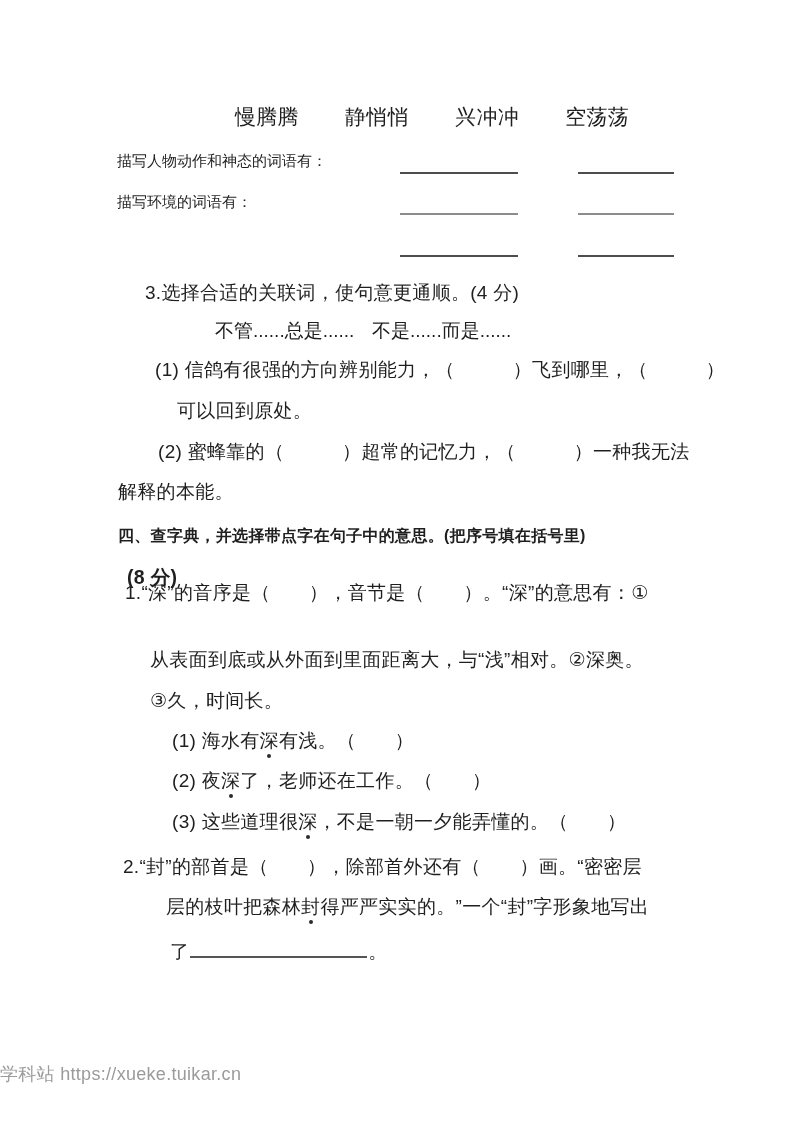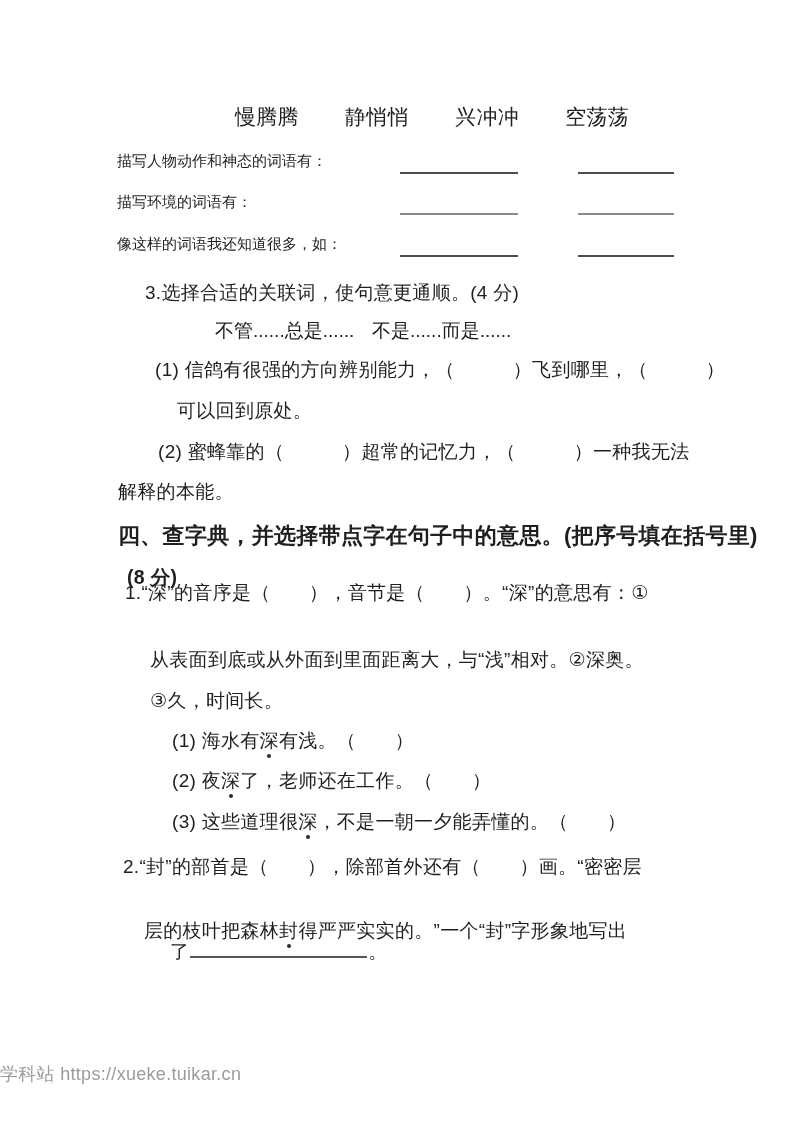--- a/index.html
+++ b/index.html
@@ -38,32 +38,32 @@
   .pair-row { position: absolute; top: 318px; left: 0; width: 100%; height: 28px; }
   .pair-row .p1 { position: absolute; left: 215px; white-space: nowrap; }
   .pair-row .p2 { position: absolute; left: 372px; white-space: nowrap; }
   .pair-row span { font-size: 19px; line-height: 26px; }
 
   .q3-l1 { top: 357px; left: 155px; }
   .q3-l2 { top: 398px; left: 177px; }
   .q3-l3 { top: 439px; left: 158px; }
   .q3-l4 { top: 479px; left: 118px; }
 
-  .q4-head  { top: 523px; left: 118px; font-weight: 700; font-size: 22px; }
+  .q4-head  { top: 523px; left: 118px; font-weight: 700; font-size: 16px; }
   .q4-score { top: 564px; left: 127px; font-weight: 700; font-size: 19.5px; }
 
   .q4i1-l1 { top: 580px; left: 125px; }
   .q4i1-l2 { top: 647px; left: 150px; }
   .q4i1-l3 { top: 688px; left: 150px; }
   .q4i1-s1 { top: 728px; left: 172px; }
   .q4i1-s2 { top: 768px; left: 172px; text-align: right; }
   .q4i1-s3 { top: 809px; left: 172px; }
 
   .q4i2-l1 { top: 854px; left: 123px; }
-  .q4i2-l2 { top: 894px; left: 144px; margin-top: 24px; }
+  .q4i2-l2 { top: 894px; left: 166px; }
   .q4i2-l3 { top: 936px; left: 170px; }
 
   
   .du { position: relative; display: inline-block; }
   .du::after {
     content: "";
     position: absolute;
     left: 50%;
     bottom: -4px;
     transform: translateX(-50%);
@@ -109,21 +109,20 @@
     <span class="lbl">描写人物动作和神态的词语有：</span>
     <span class="u u1"></span>
     <span class="u u2"></span>
   </div>
   <div class="fill-row row-fill-2">
     <span class="lbl">描写环境的词语有：</span>
     <span class="u u1 light"></span>
     <span class="u u2 light"></span>
   </div>
   <div class="fill-row row-fill-3">
-    <span class="lbl">像这样的词语我还知道很多，如：</span>
     <span class="u u1"></span>
     <span class="u u2"></span>
   </div>
 
   <div class="ln q3-title">3.选择合适的关联词，使句意更通顺。(4 分)</div>
   <div class="pair-row">
     <span class="p1">不管......总是......</span>
     <span class="p2">不是......而是......</span>
   </div>
   <div class="ln q3-l1">(1) 信鸽有很强的方向辨别能力，（　　　）飞到哪里，（　　　）</div>

